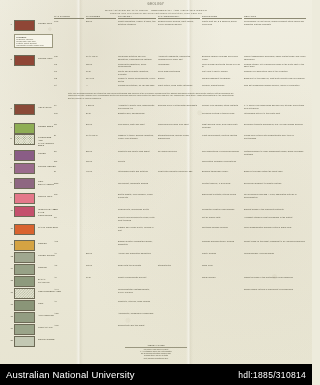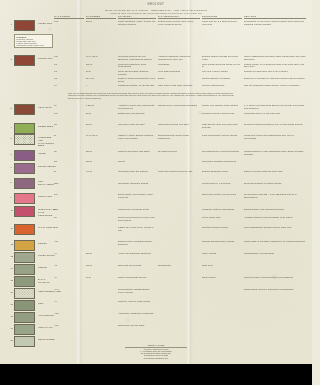--- a/index.html
+++ b/index.html
@@ -382,13 +382,15 @@
       <span class="fn-l">Ma  million years before present</span>
       <span class="fn-l">K-Ar  potassium-argon age determination</span>
       <span class="fn-l">Rb-Sr  rubidium-strontium isochron age</span>
       <span class="fn-l">bedding strike and dip of strata</span>
       <span class="fn-l">fault, showing downthrown side</span>
     </div>
 
 </div>
 
 <div id="footer">
+  <span id="footer-left">Australian National University</span>
+  <span id="footer-right">hdl:1885/310814</span>
 </div>
 
 </body></html>

